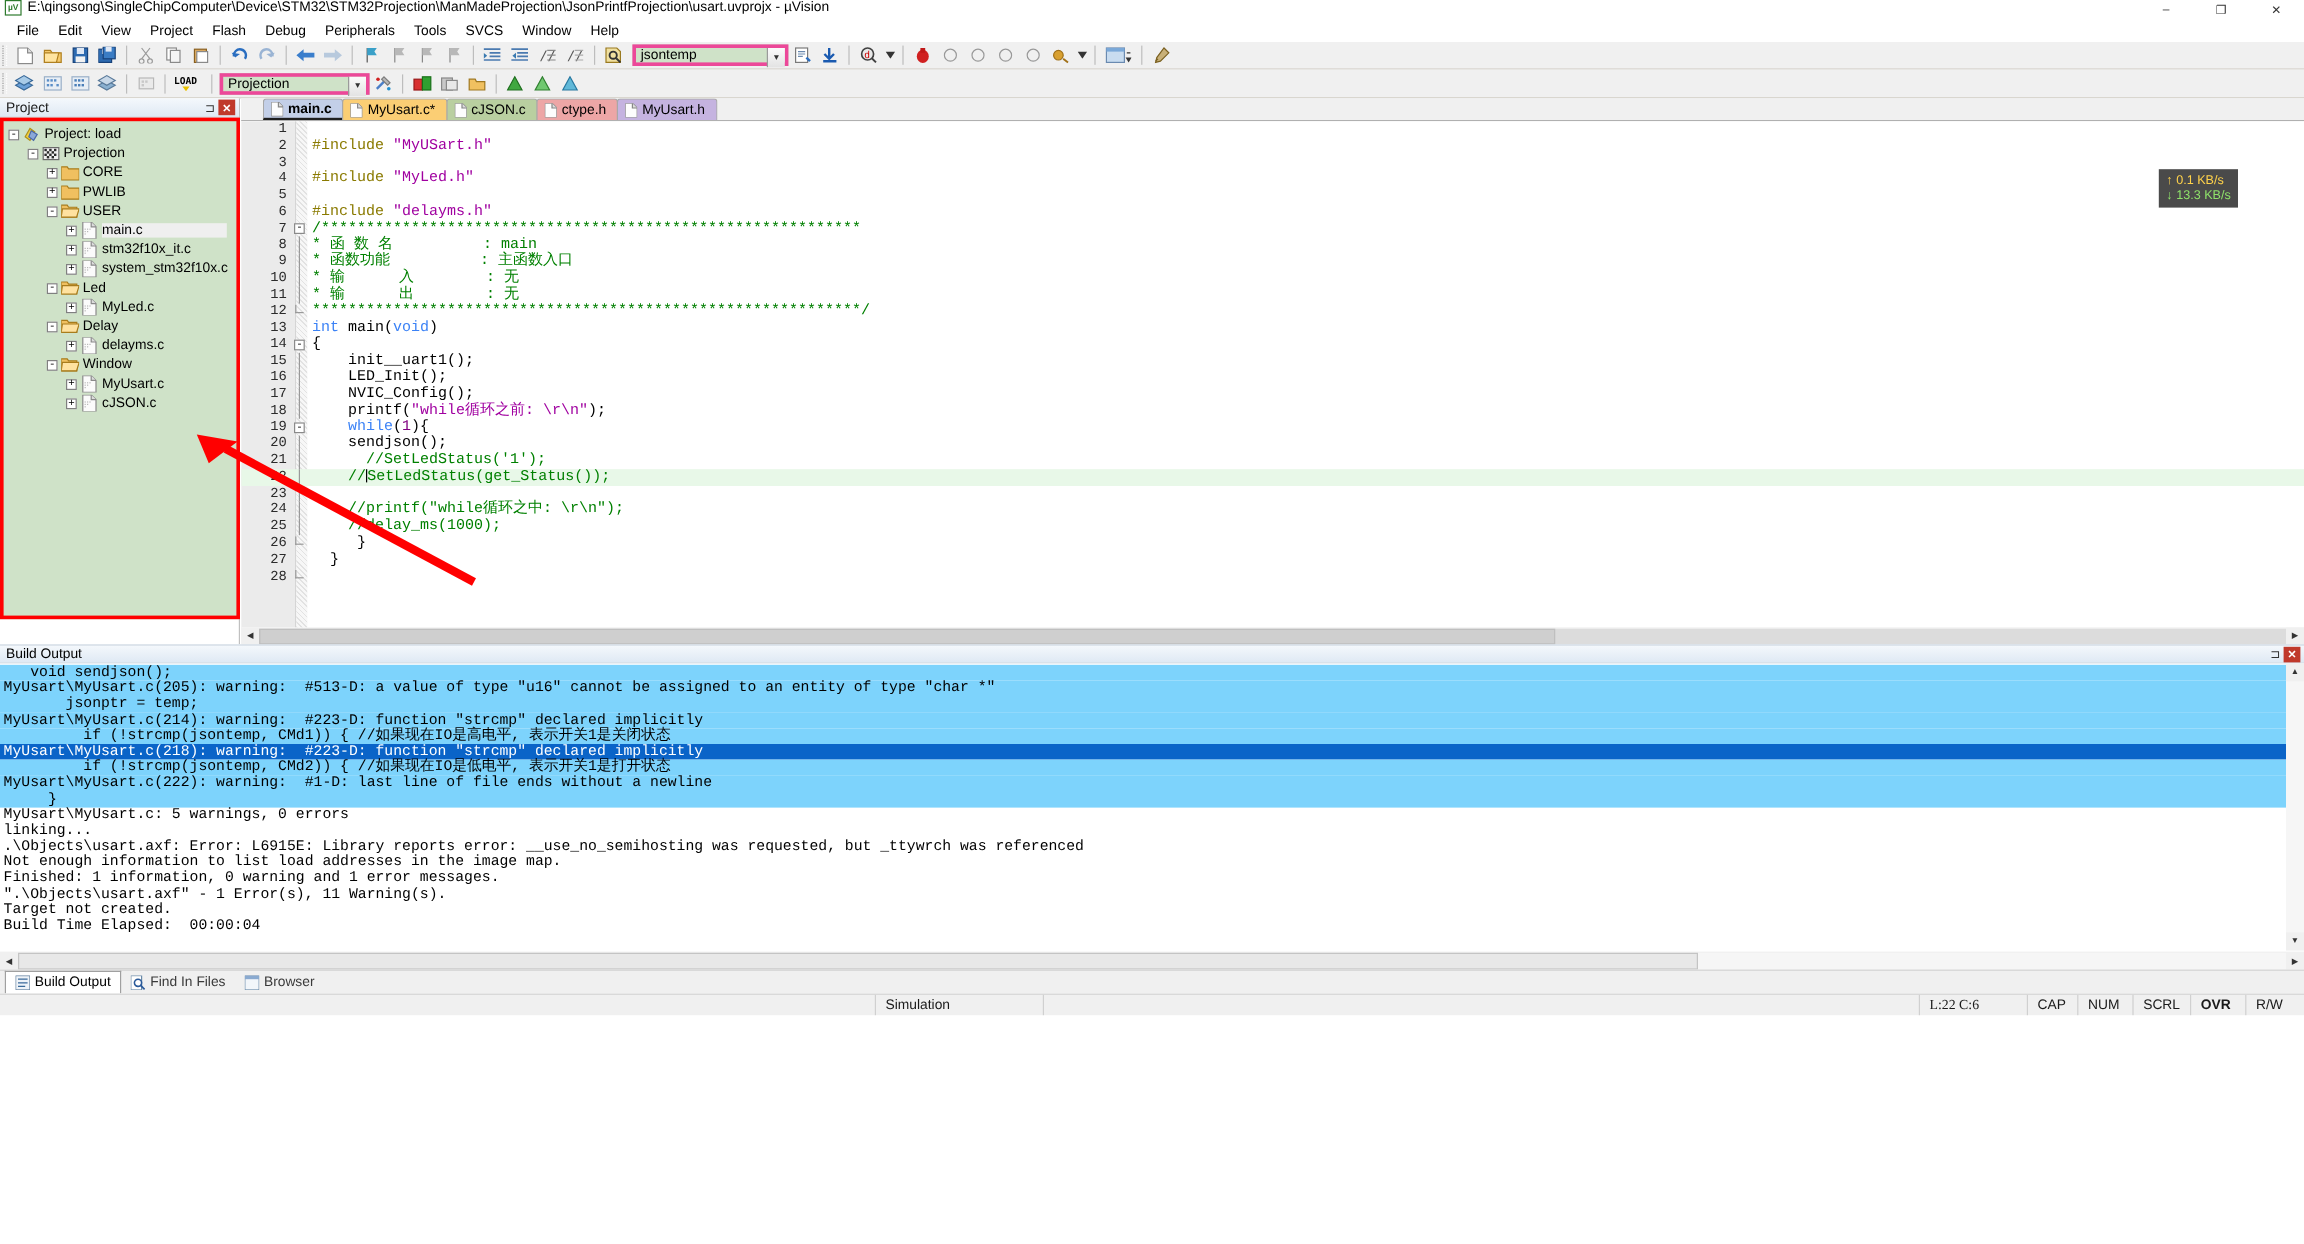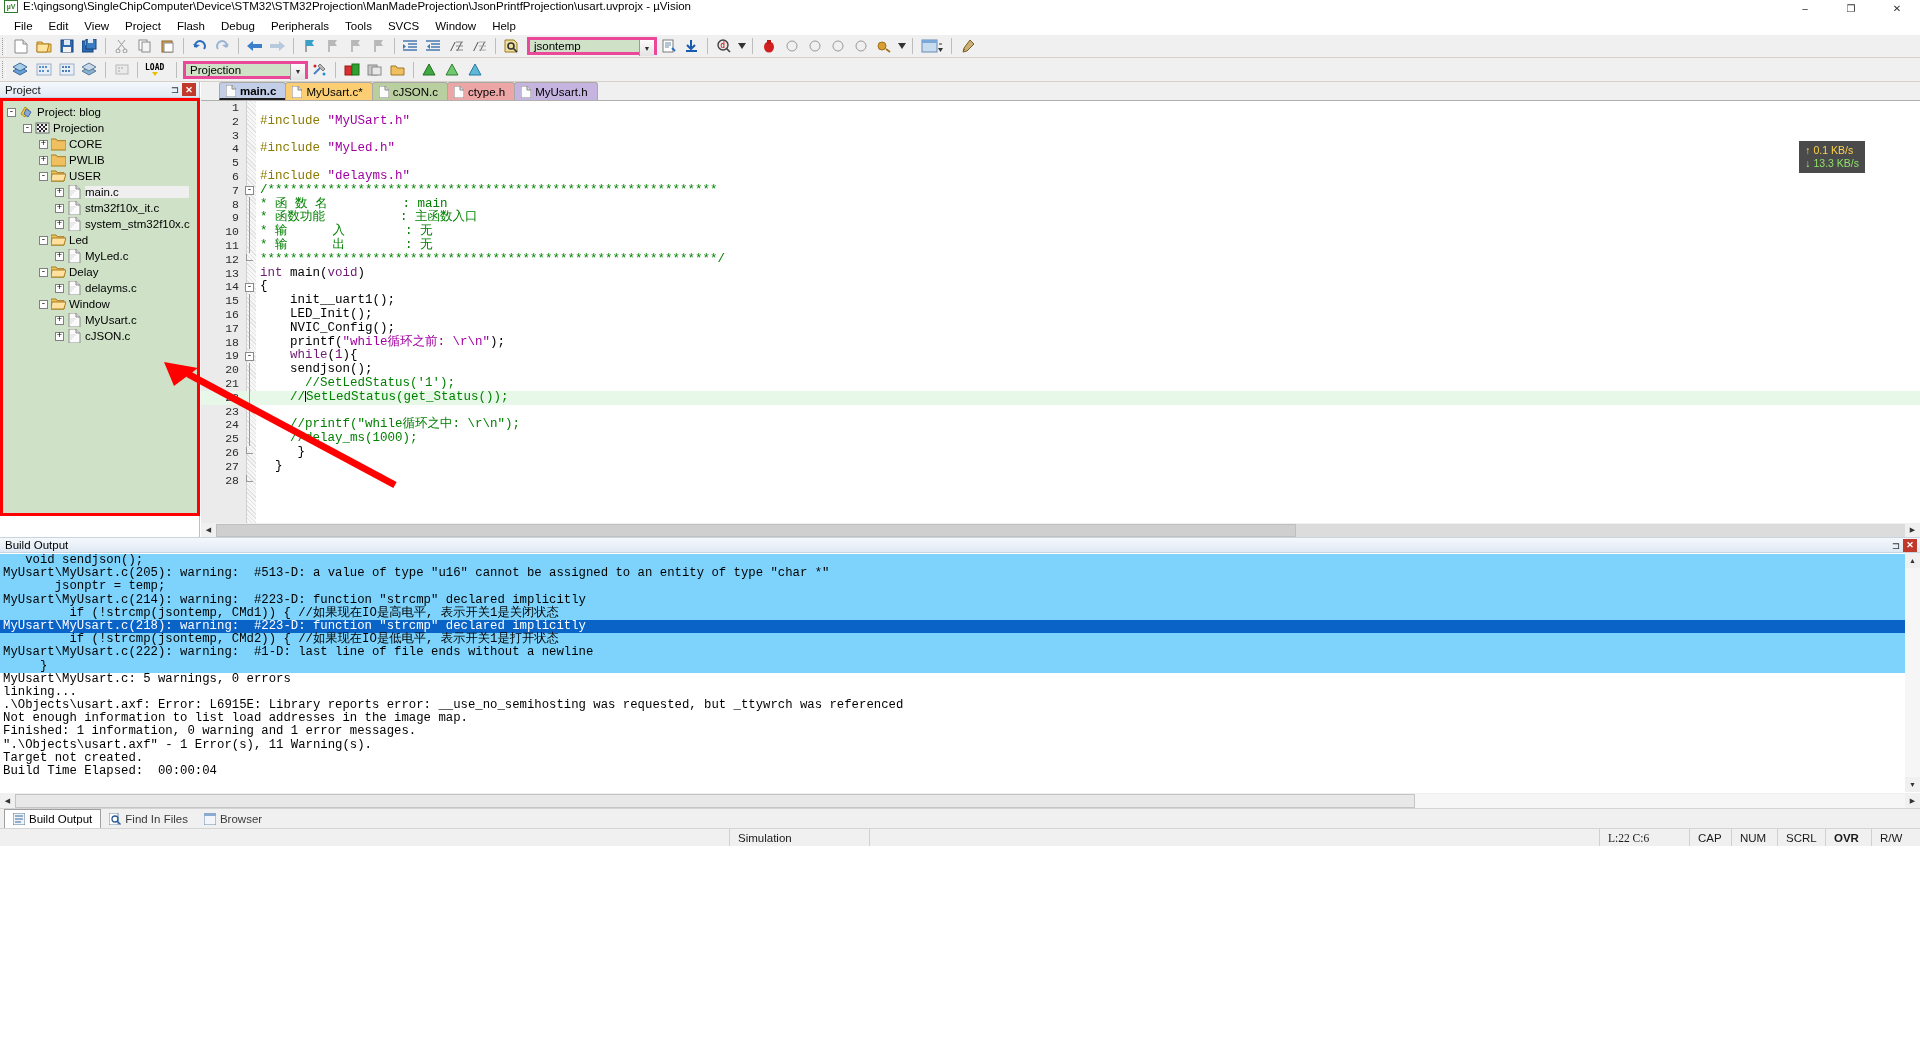--- a/index.html
+++ b/index.html
@@ -205,21 +205,21 @@
     font-size: 9px; color: #555; position: relative;
   }
   .fbox {
     width: 9px; height: 9px; border: 1px solid #8a8a8a; background: #fff;
     display: flex; align-items: center; justify-content: center;
     font-size: 9px; line-height: 7px; color: #000;
   }
   .fbar { width: 1px; height: 14px; background: #999; }
   .fend { width: 7px; height: 7px; border-left: 1px solid #999; border-bottom: 1px solid #999; margin-bottom: 4px;}
   .ctext { padding-left: 4px; }
-  .kw { color: #701a75; }
+  .kw { color: #3b82f6; }
   .str { color: #a000a0; }
   .cmt { color: #008000; }
   .pp  { color: #8a7a00; }
   .num { color: #800080; }
 
   .caret {
     display:inline-block; width: 1px; height: 11px; background: #000;
     vertical-align: -2px;
   }
 
@@ -705,21 +705,21 @@
     </div>
 
     <div class="tree-wrap">
       <div class="tree" id="tree-root">
           <div class="tnode" style="padding-left: 4px;">
             <span class="texp">-</span>
             <svg width="15" height="14" viewBox="0 0 15 14" class="ticon">
               <path d="M2 9l4-7 4 3-4 7z" fill="#f0d040" stroke="#b09018"></path>
               <path d="M7 4l5 3-3 5-4-3z" fill="#8aa8d8" stroke="#4a68a8"></path>
             </svg>
-            <span class="tlabel">Project: blog</span>
+            <span class="tlabel">Project: load</span>
           </div>
           <div class="tnode" style="padding-left: 20px;">
             <span class="texp">-</span>
             <svg width="15" height="14" viewBox="0 0 15 14" class="ticon">
               <rect x="1" y="2" width="13" height="10" fill="#f0f0f0" stroke="#6a6a6a"></rect>
               <g fill="#2a2a2a">
                 <rect x="2" y="3" width="2" height="2"></rect>
                 <rect x="6" y="3" width="2" height="2"></rect>
                 <rect x="10" y="3" width="2" height="2"></rect>
                 <rect x="4" y="5" width="2" height="2"></rect>

